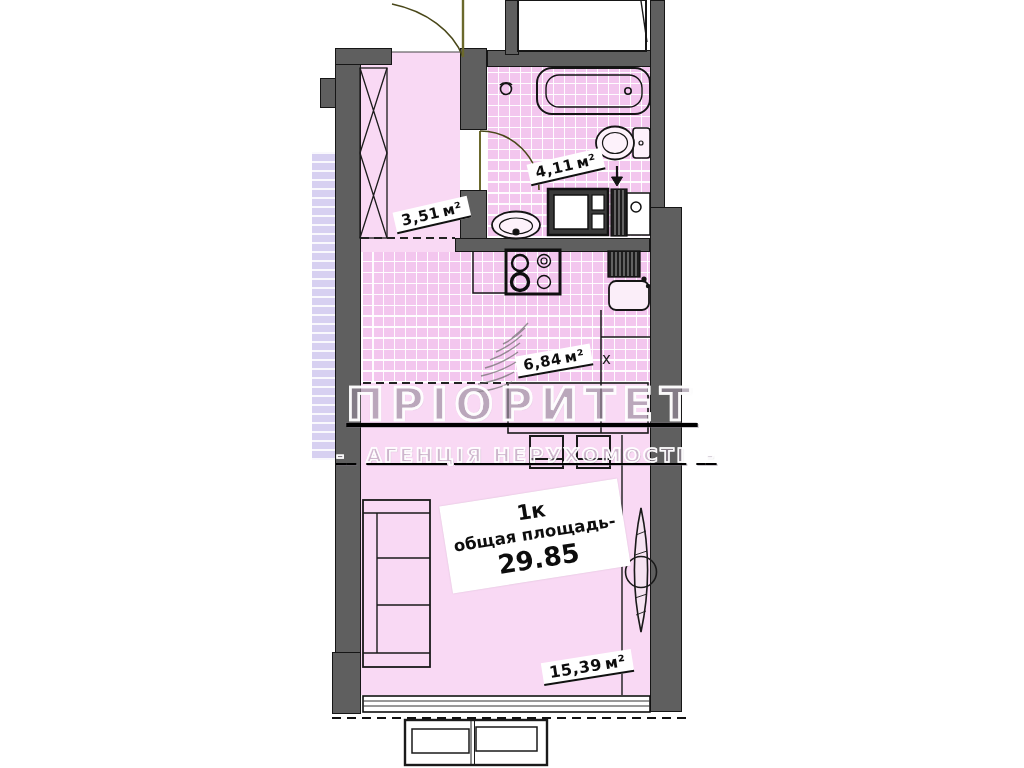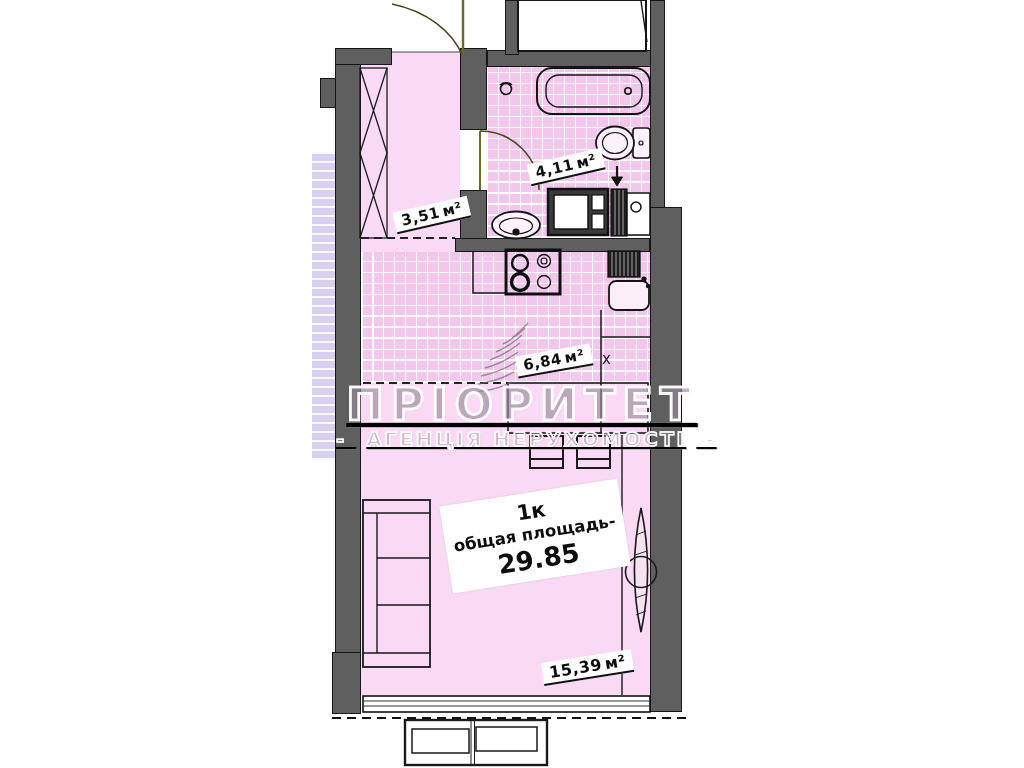--- a/index.html
+++ b/index.html
@@ -39,21 +39,21 @@
 
   .x-marker{position:absolute;left:272px;top:350px;font-size:15px;color:#222;z-index:20;
     font-family:"DejaVu Sans",sans-serif;}
 
   
   .watermark{position:absolute;inset:0;z-index:50;pointer-events:none;}
   .wm-block{position:absolute;left:336px;top:382px;width:372px;text-align:center;text-decoration:underline;}
   .wm-title{font-size:45px;font-weight:bold;letter-spacing:7px;line-height:1.0;
     color:rgba(222,200,222,.20);-webkit-text-stroke:2.6px rgba(255,255,255,.82);
     text-shadow:1px 1px 1px rgba(125,115,130,.40), -1px -1px 1px rgba(125,115,130,.28);}
-  .wm-sub{font-size:20px;font-weight:bold;letter-spacing:2.5px;margin-top:0px;
+  .wm-sub{font-size:20px;font-weight:bold;letter-spacing:2.5px;margin-top:16px;
     color:rgba(222,200,222,.22);-webkit-text-stroke:1.4px rgba(255,255,255,.85);
     text-shadow:1px 1px 1px rgba(125,115,130,.40);white-space:nowrap;}
   .wm-logo{position:absolute;left:468px;top:320px;width:72px;height:76px;opacity:.85;}
 </style>
 </head>
 <body>
 
 <div class="canvas">
   <div class="plan">
 

